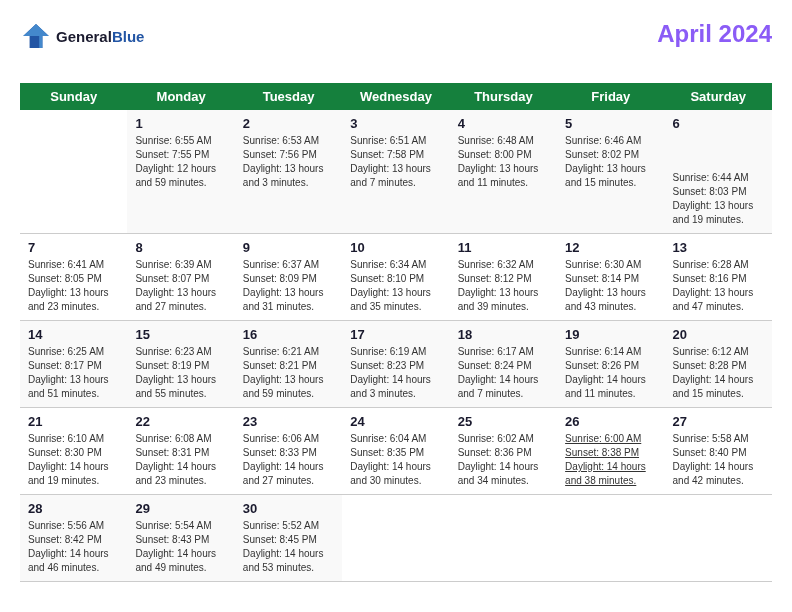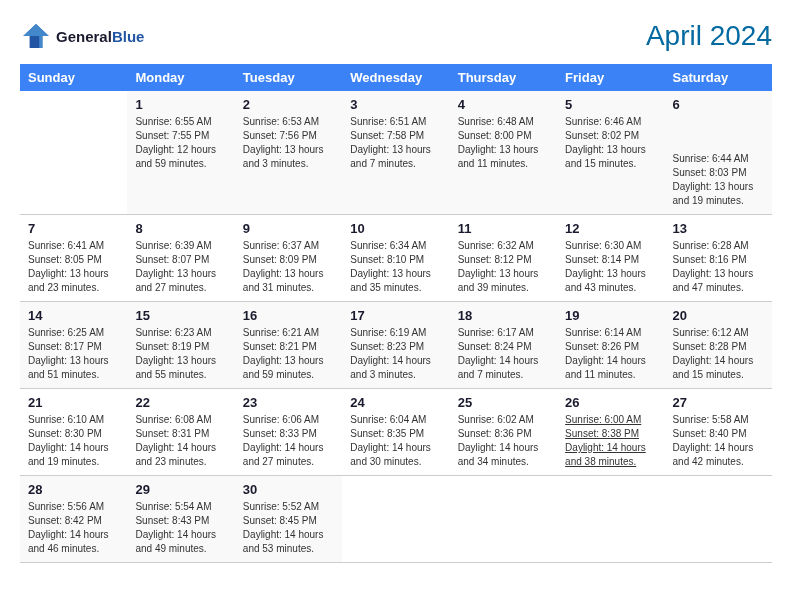--- a/index.html
+++ b/index.html
@@ -7,52 +7,52 @@
       font-family: Arial, sans-serif;
       background: #fff;
       width: 792px;
       min-height: 612px;
       padding: 20px;
     }
     .header {
       display: flex;
       justify-content: space-between;
       align-items: flex-start;
-      margin-bottom: 12px;
+      margin-bottom: 31px;
     }
     .logo {
       display: flex;
       align-items: center;
       gap: 4px;
     }
     .logo-icon {
       width: 32px;
       height: 32px;
     }
     .title-block {
       text-align: right;
     }
     .month-title {
-      font-size: 28px;
-      font-weight: normal;
-      color: #0369a1;
+      font-size: 24px;
+      font-weight: bold;
+      color: #8b5cf6;
     }
     .subtitle {
       font-size: 16px;
       color: #333;
     }
     table {
       width: 100%;
       border-collapse: collapse;
       font-size: 11px;
     }
     thead tr th {
-      background-color: #3b82f6;
+      background-color: #15803d;
       color: #fff;
-      text-align: left;
+      text-align: center;
       padding: 6px 8px;
       font-size: 13px;
       font-weight: bold;
     }
     tbody tr {
       border-bottom: 1px solid #ccc;
     }
     tbody tr:nth-child(odd) {
       background-color: #f9f9f9;
     }

